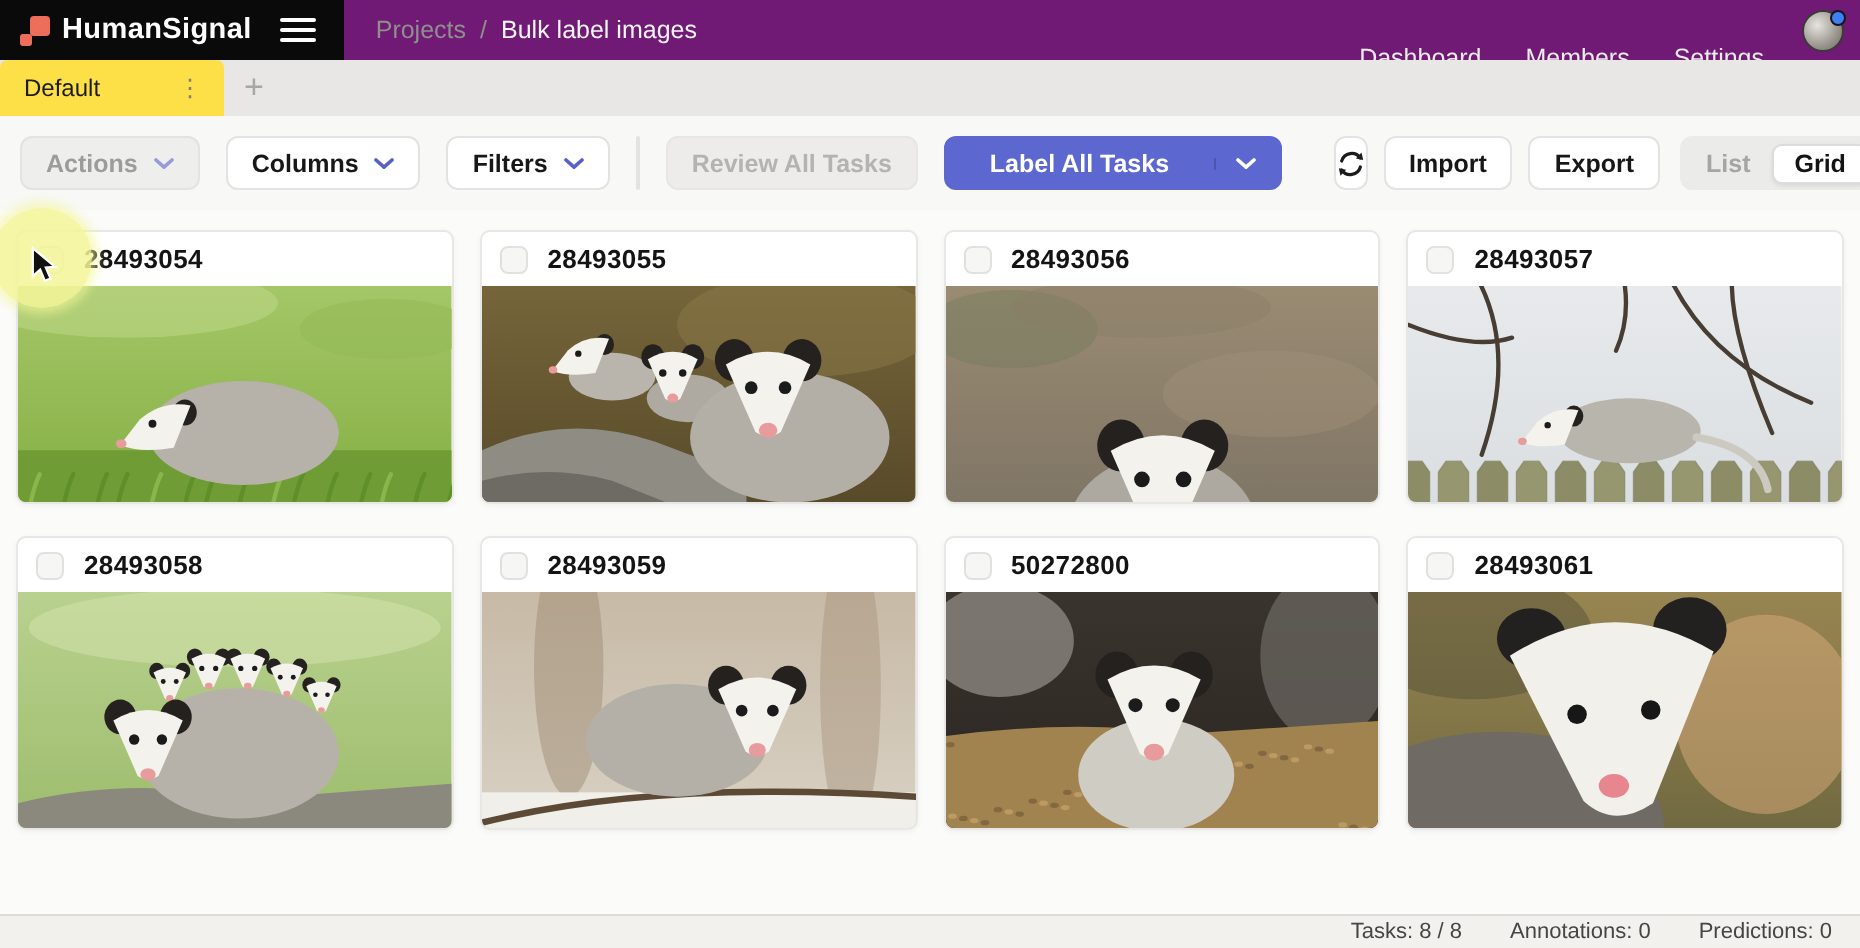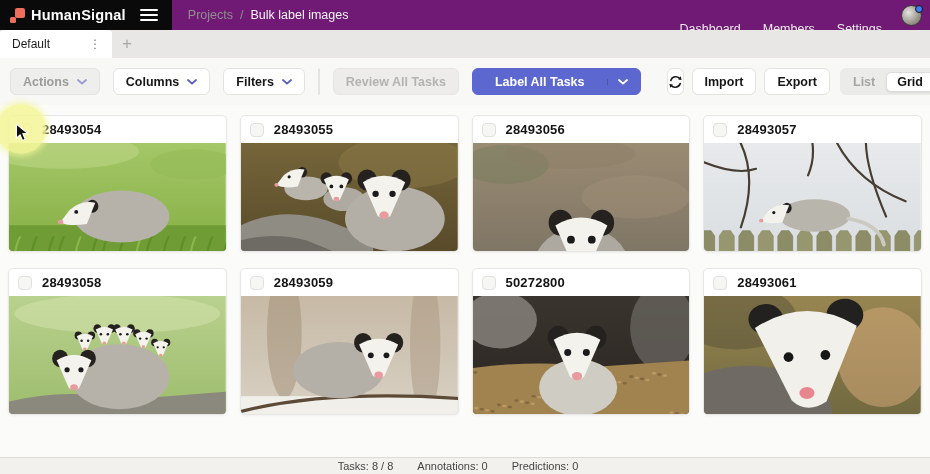--- a/index.html
+++ b/index.html
@@ -25,21 +25,21 @@
   .crumb-current { color: #f5f5f4; font-weight: 500; }
   .nav { margin-left: auto; display: flex; align-items: center; gap: 4px; padding-right: 8px; }
   .nav-item { font-size: 12.5px; color: #ececea; padding: 4px 9px; border-radius: 6px; cursor: pointer; margin-top: 28px; }
   .nav-item.active { background: #fdfdfc; color: #111; font-weight: 600; }
   .avatar { width: 21px; height: 21px; border-radius: 50%; margin-left: 6px; position: relative; cursor: pointer;
     background: radial-gradient(circle at 35% 35%, #e6e4e0, #9a968e 60%, #6e6a62); border: 1px solid #3a3a3a; }
   .avatar-dot { position: absolute; top: -1px; right: -2px; width: 8px; height: 8px; border-radius: 50%;
     background: #3f7ef5; border: 1.5px solid #16161a; }
   
   .tabbar { height: 28px; flex: none; background: #e8e7e5; display: flex; align-items: stretch; }
-  .tab { width: 112px; background: #ffffff; display: flex; align-items: center; padding: 0 8px 0 12px;
+  .tab { width: 112px; background: #fde047; display: flex; align-items: center; padding: 0 8px 0 12px;
     font-size: 12px; color: #1c1c1c; border-radius: 4px 4px 0 0; cursor: pointer; }
   .tab-kebab { margin-left: auto; color: #7e7e7c; font-size: 12px; padding: 0 3px; cursor: pointer; }
   .tab-add { width: 30px; display: flex; align-items: center; justify-content: center; font-size: 17px;
     color: #a7a7a5; cursor: pointer; }
   
   .toolbar { height: 47px; flex: none; background: #f8f8f6; display: flex; align-items: center; padding: 0 10px; gap: 13px; }
   .btn { height: 27px; display: inline-flex; align-items: center; gap: 8px; padding: 0 12px;
     background: #fff; border: 1px solid #e3e3e1; border-radius: 6px;
     font-size: 12.5px; font-weight: 700; color: #171717; cursor: pointer; white-space: nowrap; justify-content: center; }
   .chev { color: #5560cb; flex: none; }
@@ -67,21 +67,21 @@
   .checkbox { width: 14px; height: 14px; border-radius: 4px; background: #f6f6f5; border: 1px solid #e1e1df; flex: none; cursor: pointer; }
   .task-id { font-size: 13px; font-weight: 600; color: #141414; letter-spacing: .2px; text-align: center; }
   .card-image { flex: 1; overflow: hidden; cursor: pointer; }
   .scene { display: block; width: 100%; height: 100%; }
   
   .click-highlight { position: absolute; left: -4px; top: 104px; width: 50px; height: 50px; border-radius: 50%;
     background: rgba(243,246,152,.85); box-shadow: 0 0 5px 3px rgba(243,246,152,.6); z-index: 5; pointer-events: none; }
   .cursor { position: absolute; left: 15px; top: 123px; z-index: 6; pointer-events: none; }
   
   .footer { height: 17px; flex: none; background: #f2f1ee; border-top: 1px solid #dcdbd8;
-    display: flex; align-items: center; justify-content: center; gap: 24px; padding-right: 14px;
+    display: flex; align-items: center; justify-content: flex-end; gap: 24px; padding-right: 14px;
     font-size: 11px; color: #454543; }
 </style>
 </head>
 <body>
 
 <div class="topbar">
   <div class="logo-area">
     <div class="logo">
       <span class="logo-mark"></span>
       <span class="logo-text">HumanSignal</span>

